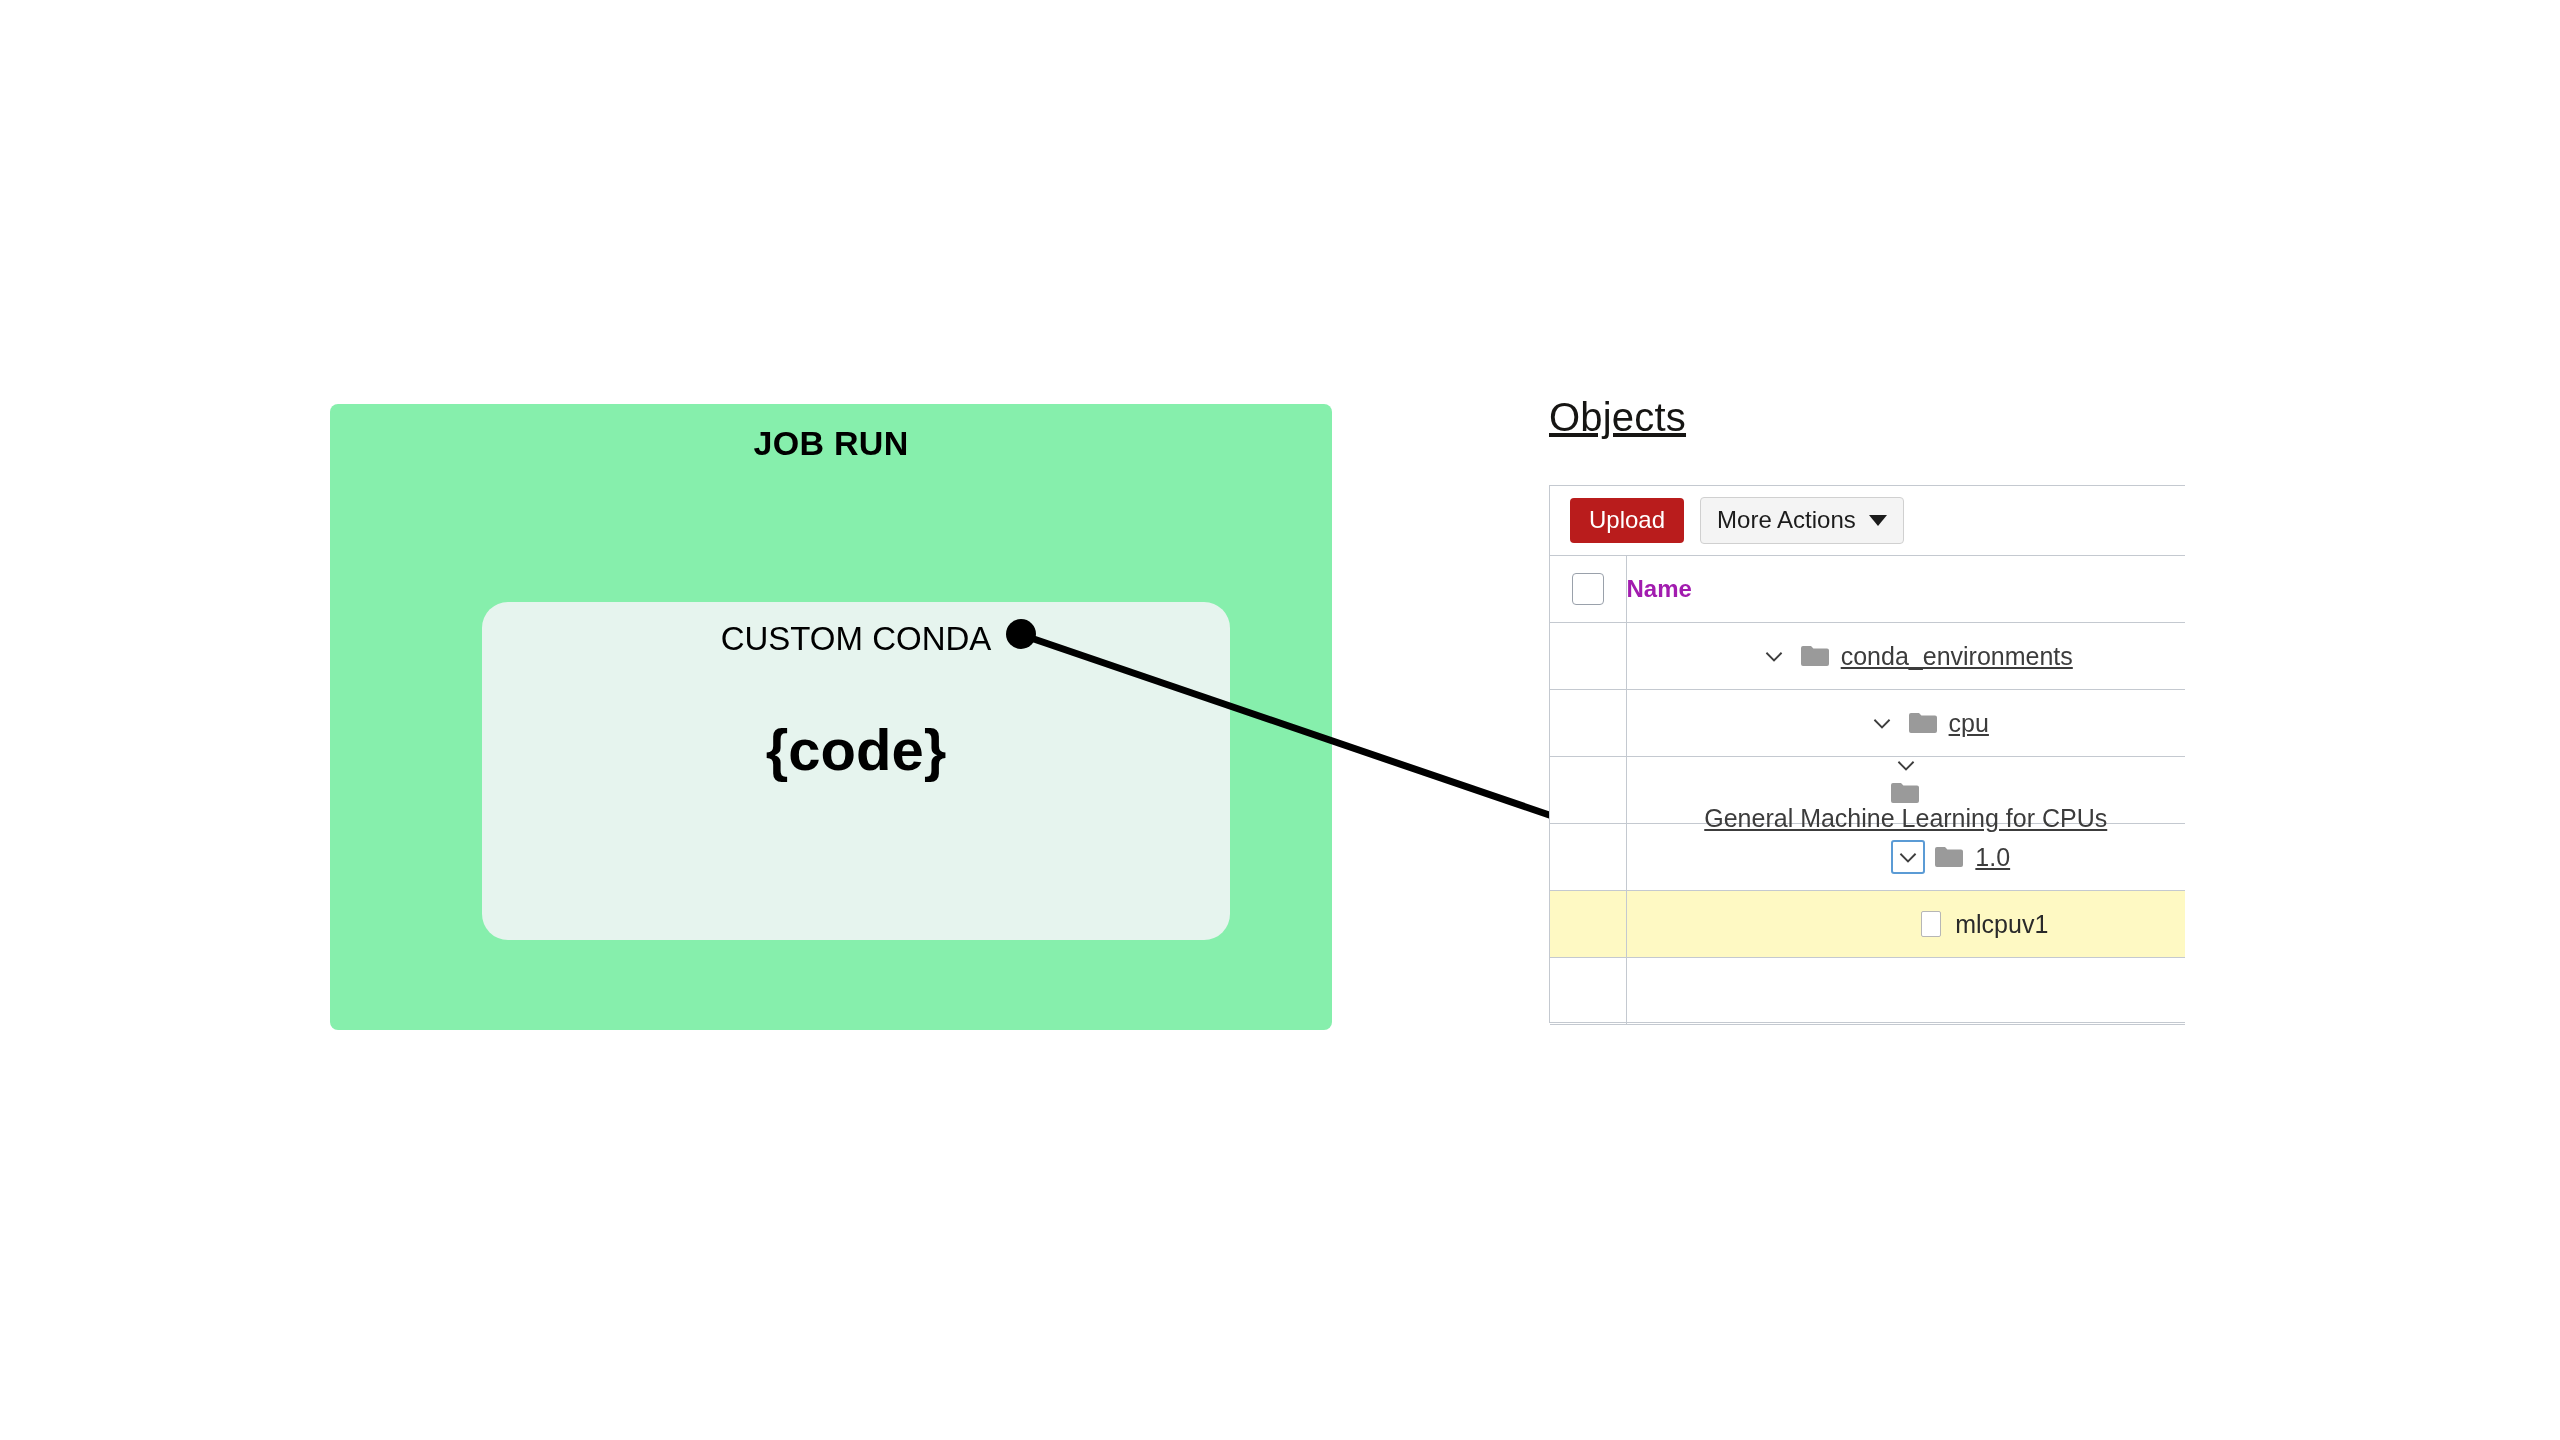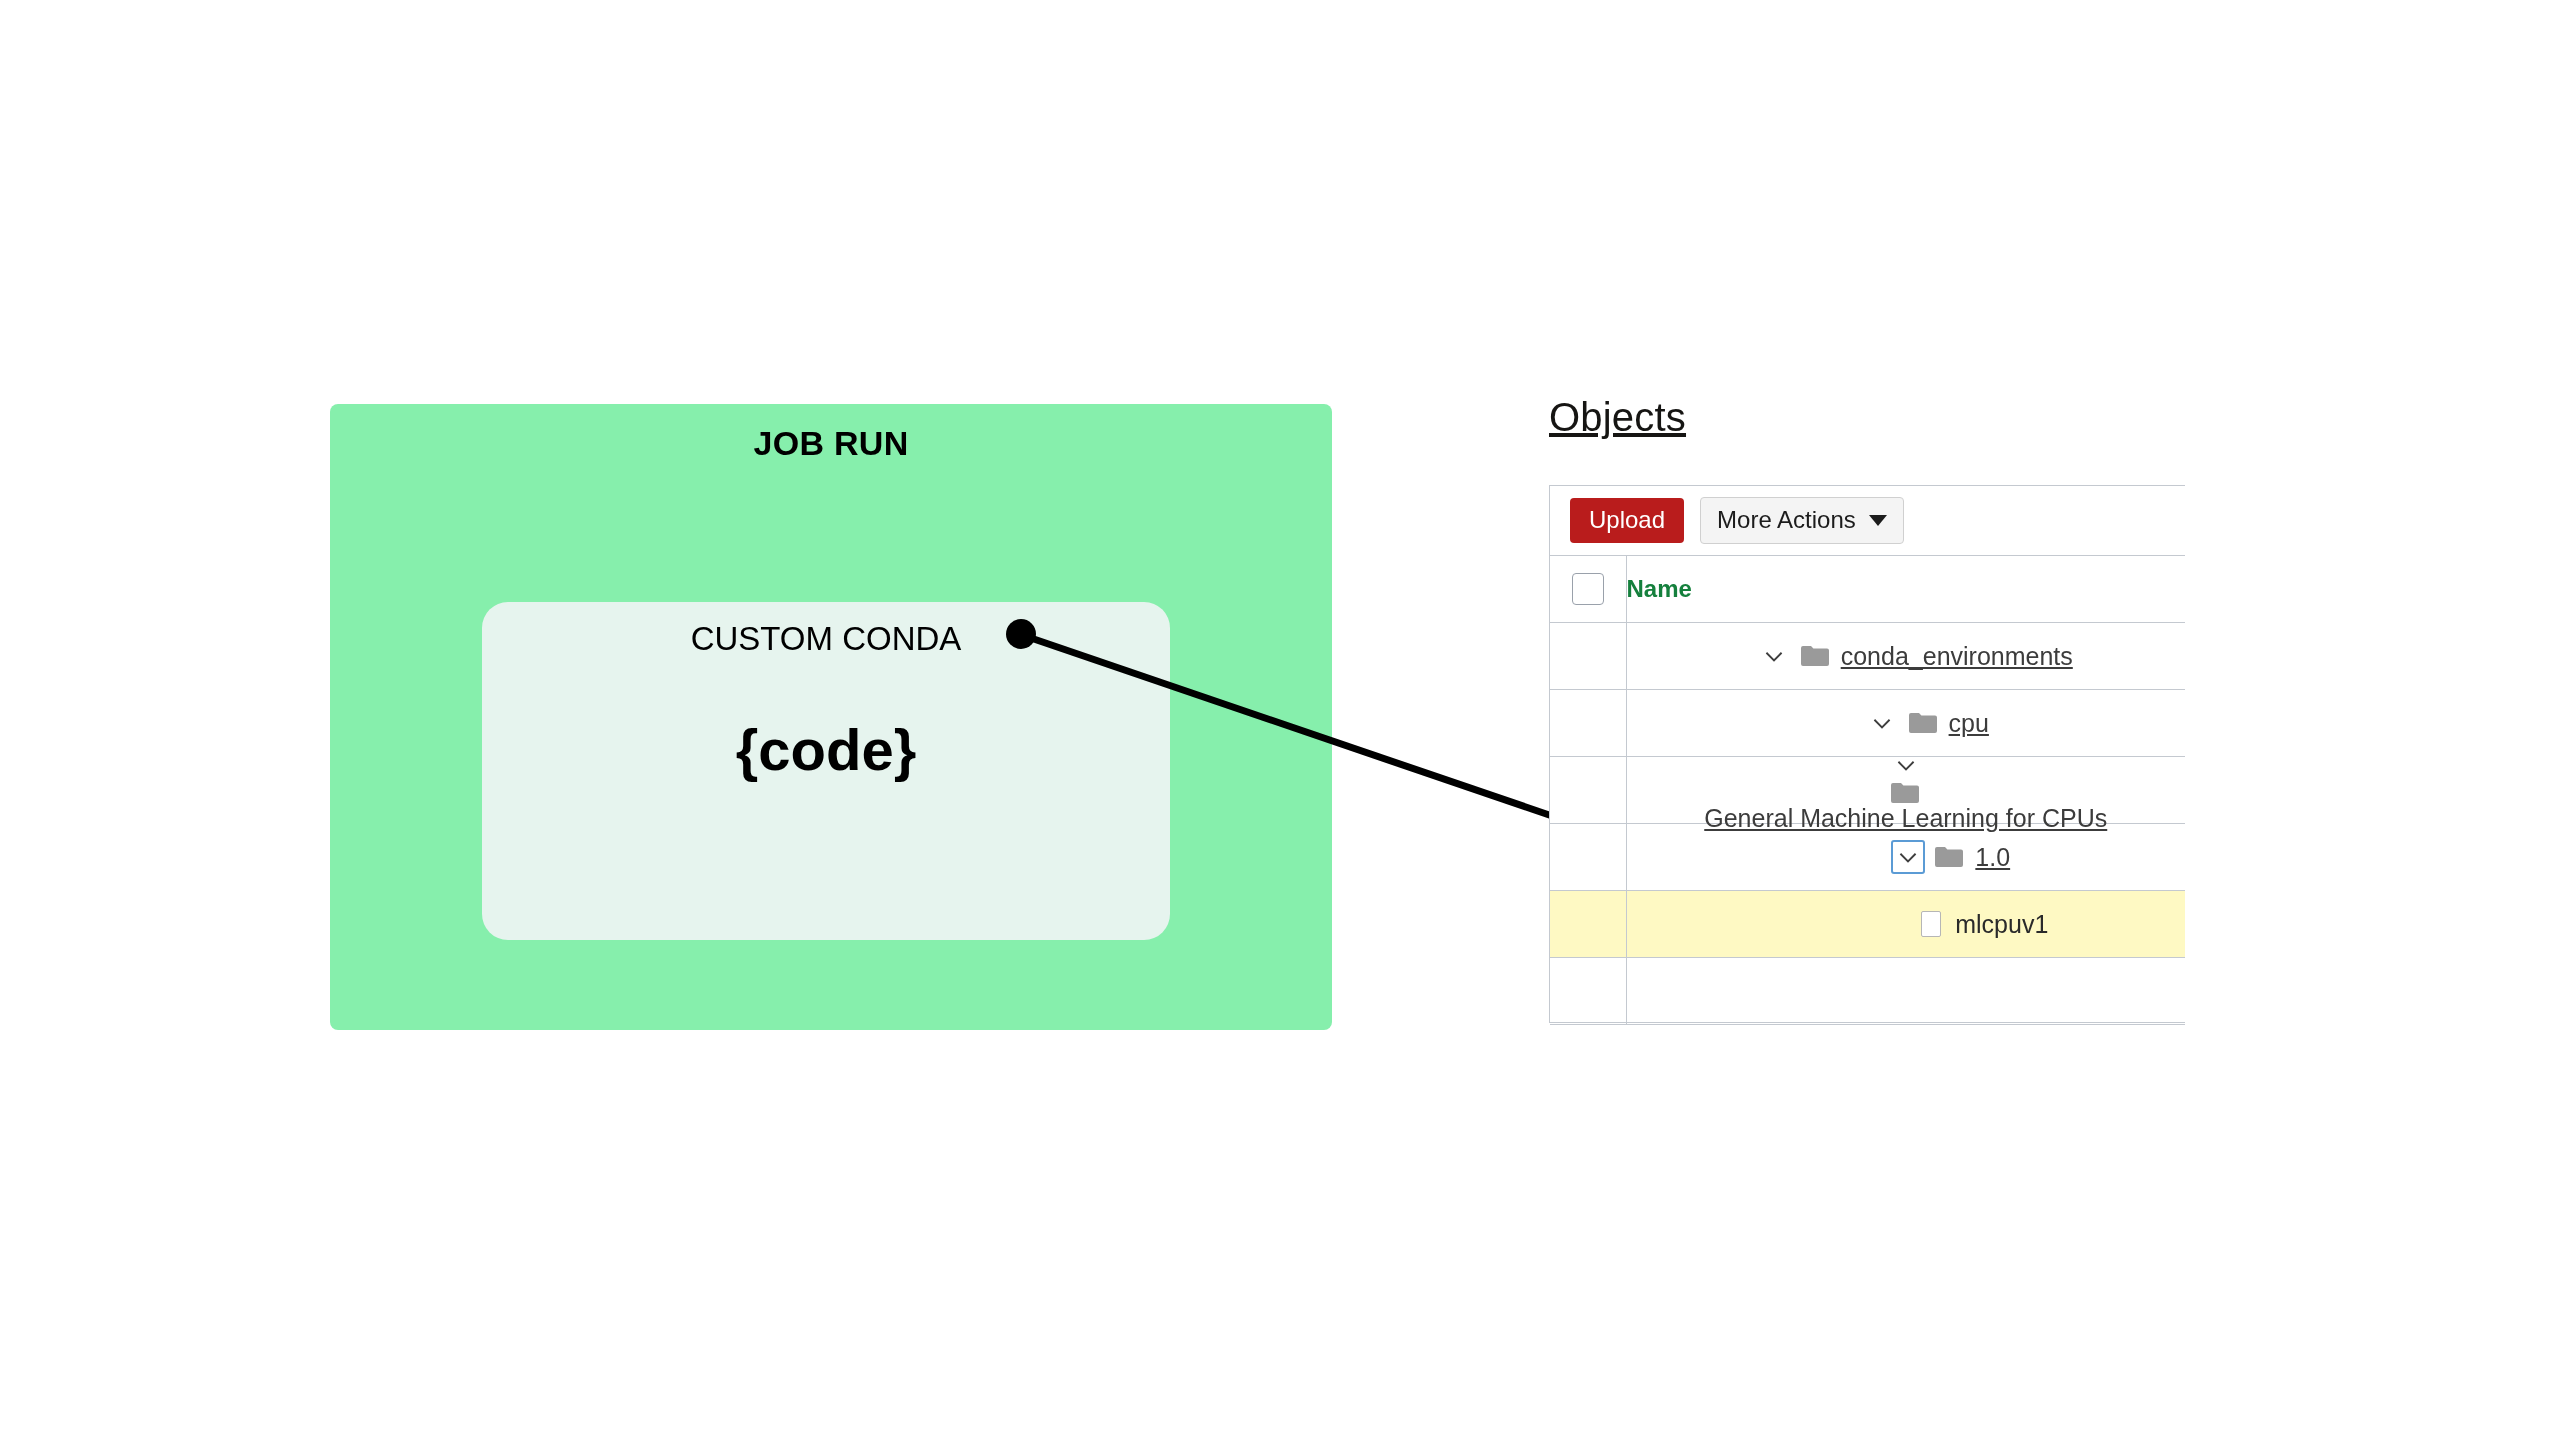--- a/index.html
+++ b/index.html
@@ -42,21 +42,21 @@
     text-align: center;
     font-size: 34px;
     font-weight: bold;
     color: #000000;
     letter-spacing: 0.3px;
   }
   #custom-conda-box {
     position: absolute;
     left: 470px;
     top: 602px;
-    width: 688px;
+    width: 748px;
     height: 338px;
     background: #e6f4ee;
     border-radius: 26px;
   }
   #custom-conda-title {
     position: absolute;
     left: 0;
     top: 18px;
     width: 100%;
     text-align: center;
@@ -169,21 +169,21 @@
   #obj-table col.c-check { width: 76px; }
   th.th-check {
     border-right: 1px solid #c4c9d0;
     text-align: center;
   }
   th.th-name {
     text-align: left;
     padding-left: 18px;
     font-size: 24px;
     font-weight: bold;
-    color: #15803d;
+    color: #a21caf;
   }
   .hdr-checkbox {
     width: 30px;
     height: 30px;
     border: 1px solid #9aa1ab;
     border-radius: 4px;
     background: #fff;
     display: inline-block;
     cursor: pointer;
     vertical-align: middle;

